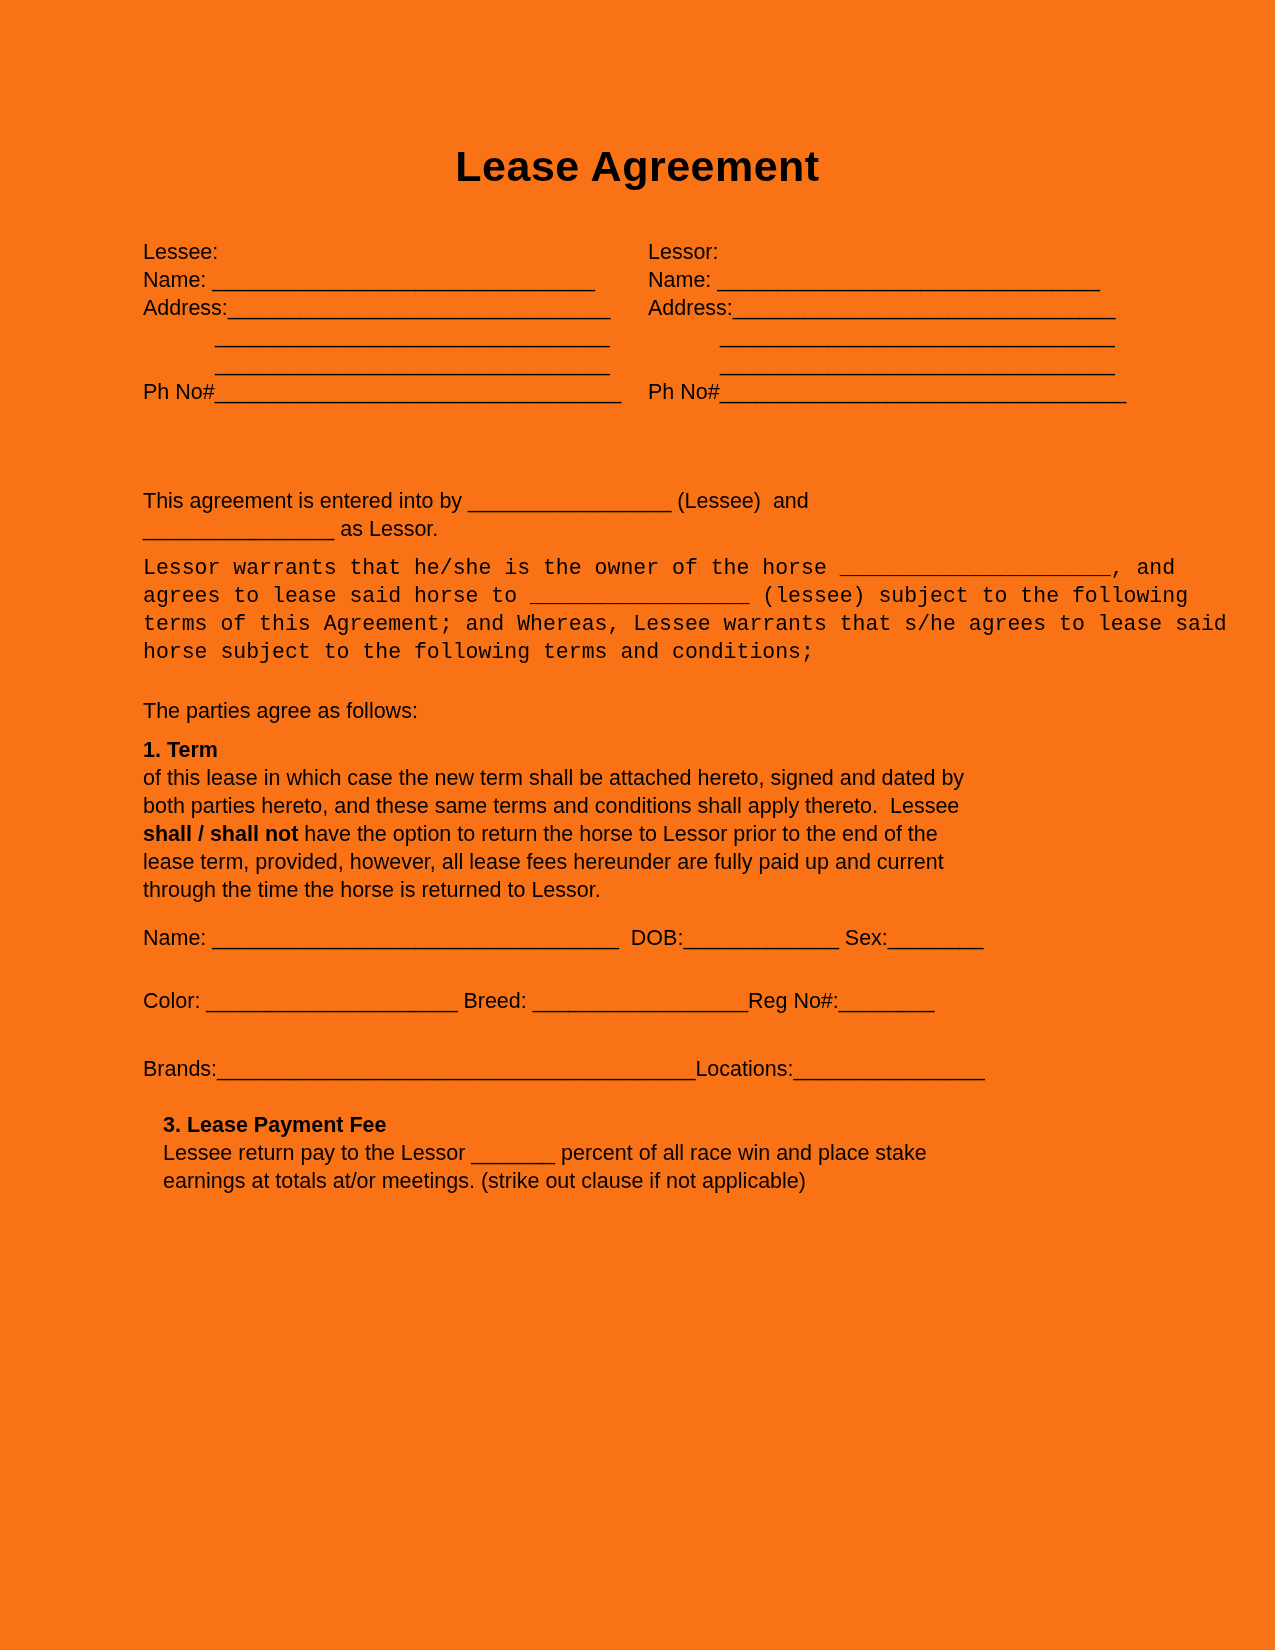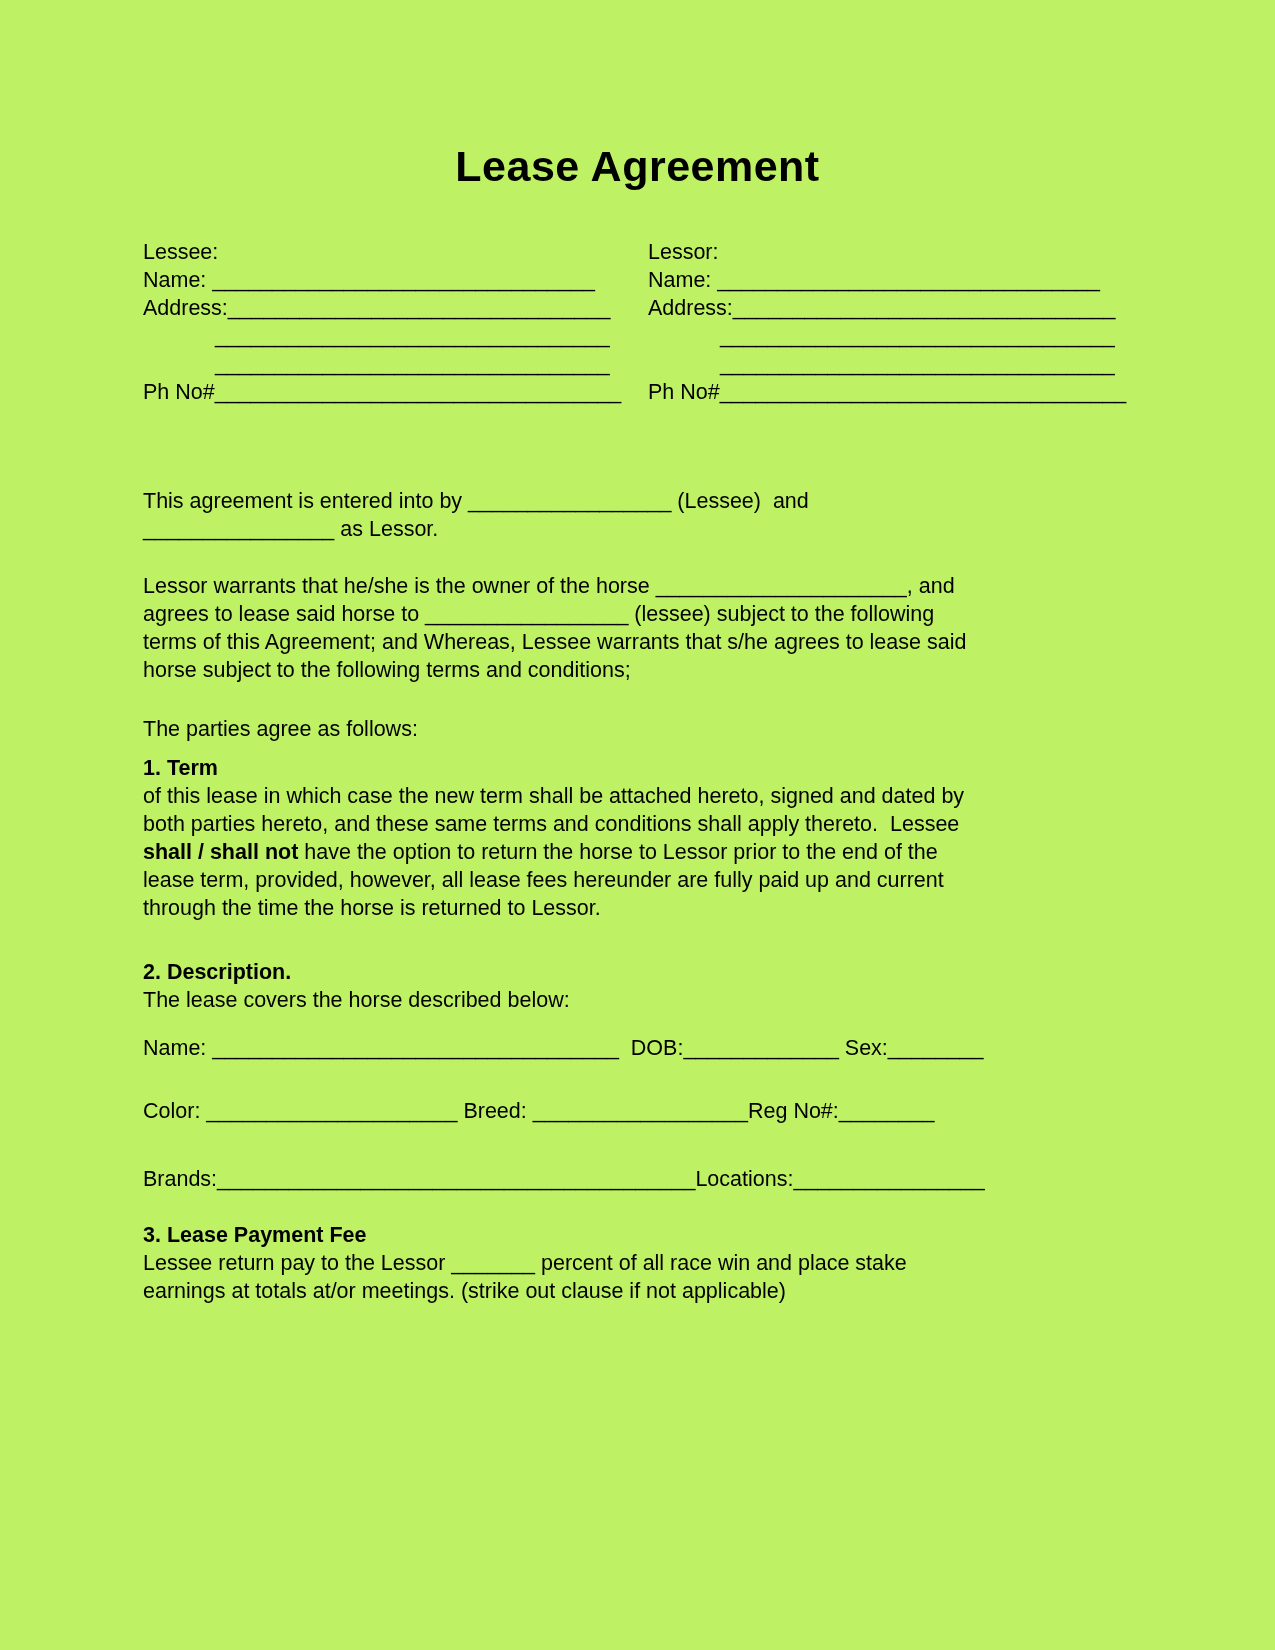--- a/index.html
+++ b/index.html
@@ -1,20 +1,20 @@
 <!DOCTYPE html>
 <html><head>
 <meta charset="utf-8">
 <style>
   * { margin:0; padding:0; box-sizing:border-box; }
   html,body { background:#ffffff; }
   .page {
     position:relative;
     width:1275px; height:1650px;
-    background:#bef264;
+    background:#f97316;
     color:#000000;
     font-family:"Liberation Sans", sans-serif;
     font-size:21.5px;
     line-height:28px;
     overflow:hidden;
     padding-top:142px;
   }
   .title {
     font-size:43px;
     font-weight:bold;
@@ -26,28 +26,28 @@
   .line { white-space:pre; }
   .b { font-weight:bold; }
   .heading { font-weight:bold; white-space:pre; }
 
   .parties { display:flex; margin-top:48px; }
   .party-col { width:505px; flex:0 0 auto; }
   .party-col + .party-col { width:auto; }
   .indent { padding-left:72px; }
 
   .sec-intro    { margin-top:81px; }
-  .sec-warranty { margin-top:29px; }
+  .sec-warranty { margin-top:11px;font-family:Liberation Mono, monospace; }
   .sec-agree    { margin-top:31px; }
   .sec-term     { margin-top:11px; }
   .sec-desc     { margin-top:36px; }
   .row-name     { margin-top:20px; }
   .row-color    { margin-top:35px; }
   .row-brands   { margin-top:40px; }
-  .sec-payment  { margin-top:28px; }
+  .sec-payment  { margin-top:28px;margin-left:20px; }
 </style>
 </head>
 <body>
 
 <div class="page">
 
   <div class="title">Lease Agreement</div>
 
   <div class="content">
 
@@ -91,24 +91,20 @@
 
     <div class="sec-term">
       <div class="heading">1. Term</div>
       <div class="line">of this lease in which case the new term shall be attached hereto, signed and dated by</div>
       <div class="line">both parties hereto, and these same terms and conditions shall apply thereto.  Lessee</div>
       <div class="line"><span class="b">shall / shall not</span><span> have the option to return the horse to Lessor prior to the end of the</span></div>
       <div class="line">lease term, provided, however, all lease fees hereunder are fully paid up and current</div>
       <div class="line">through the time the horse is returned to Lessor.</div>
     </div>
 
-    <div class="sec-desc">
-      <div class="heading">2. Description.</div>
-      <div class="line">The lease covers the horse described below:</div>
-    </div>
 
     <div class="line row-name"><span>Name: </span><span>__________________________________</span><span>  DOB:</span><span>_____________</span><span> Sex:</span><span>________</span></div>
 
     <div class="line row-color"><span>Color: </span><span>_____________________</span><span> Breed: </span><span>__________________</span><span>Reg No#:</span><span>________</span></div>
 
     <div class="line row-brands"><span>Brands:</span><span>________________________________________</span><span>Locations:</span><span>________________</span></div>
 
     <div class="sec-payment">
       <div class="heading">3. Lease Payment Fee</div>
       <div class="line"><span>Lessee return pay to the Lessor </span><span>_______</span><span> percent of all race win and place stake</span></div>

